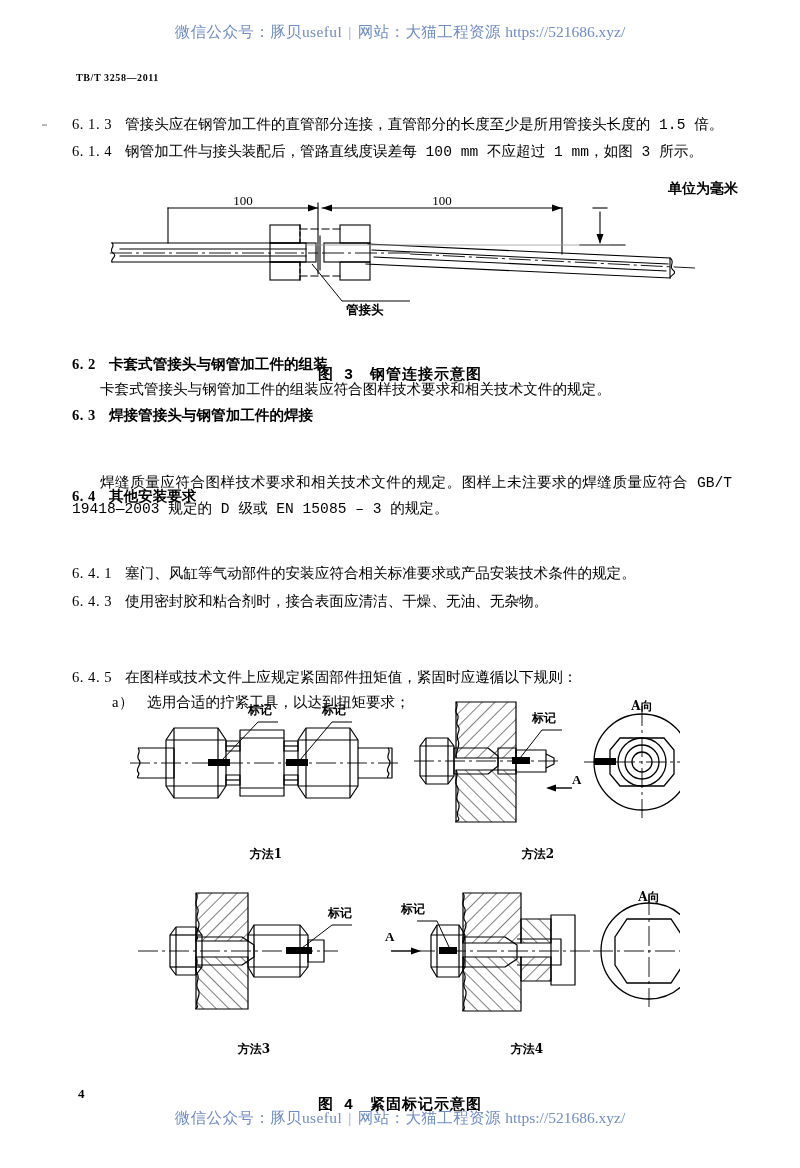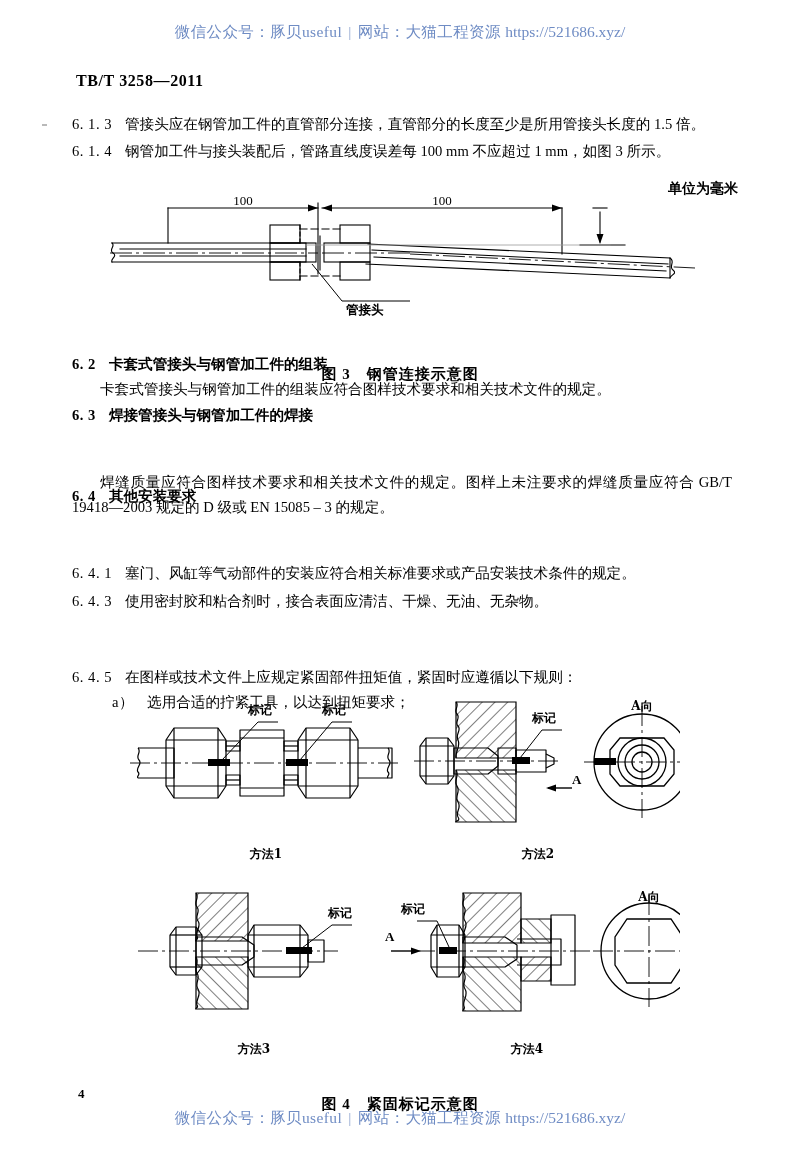--- a/index.html
+++ b/index.html
@@ -42,21 +42,21 @@
   #wm-top { top: 22px; }
   #wm-bottom { top: 1108px; }
 
   
   #std-number {
     position: absolute;
     left: 76px;
     top: 72px;
     font-family: "Liberation Serif", "DejaVu Serif", serif;
     font-weight: bold;
-    font-size: 16px;
+    font-size: 10px;
     letter-spacing: 0.6px;
   }
 
   
   .para {
     position: absolute;
     left: 72px;
     width: 660px;
     font-size: 14.6px;
     line-height: 25px;
@@ -64,21 +64,21 @@
   }
   .para .num {
     font-family: "Liberation Serif", "DejaVu Serif", serif;
     letter-spacing: 0.5px;
   }
   .para .gap { display: inline-block; width: 13px; }
   .para.indent { text-indent: 28px; }
   .heading {
     font-weight: bold;
   }
-  .cn { font-family: Liberation Serif, serif; }
+  .cn { font-family: Liberation Mono, monospace; }
 
   
   #unit-note {
     position: absolute;
     right: 62px;
     top: 180px;
     font-size: 14px;
     font-weight: bold;
     text-align: center;
   }

